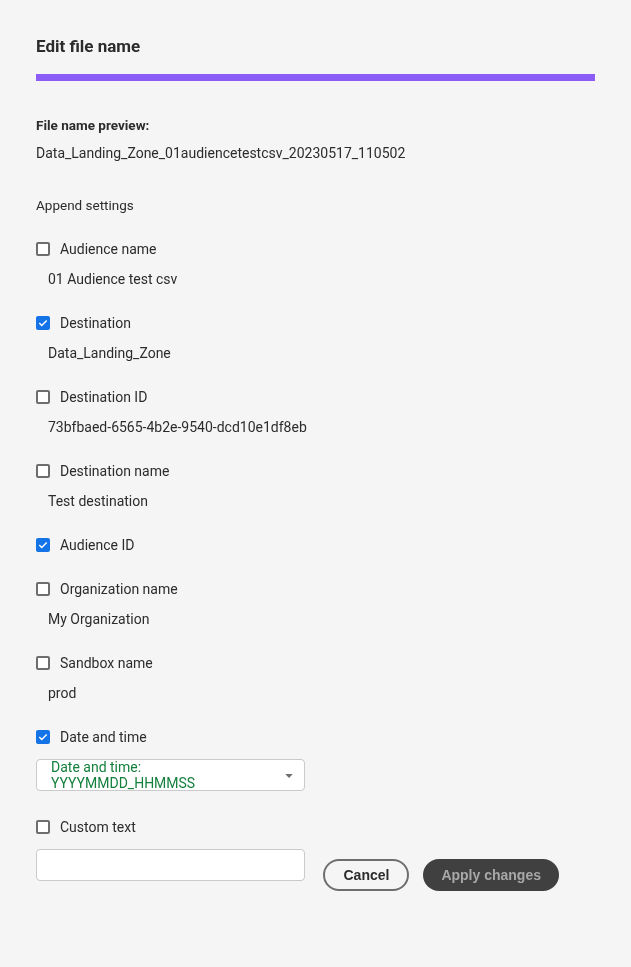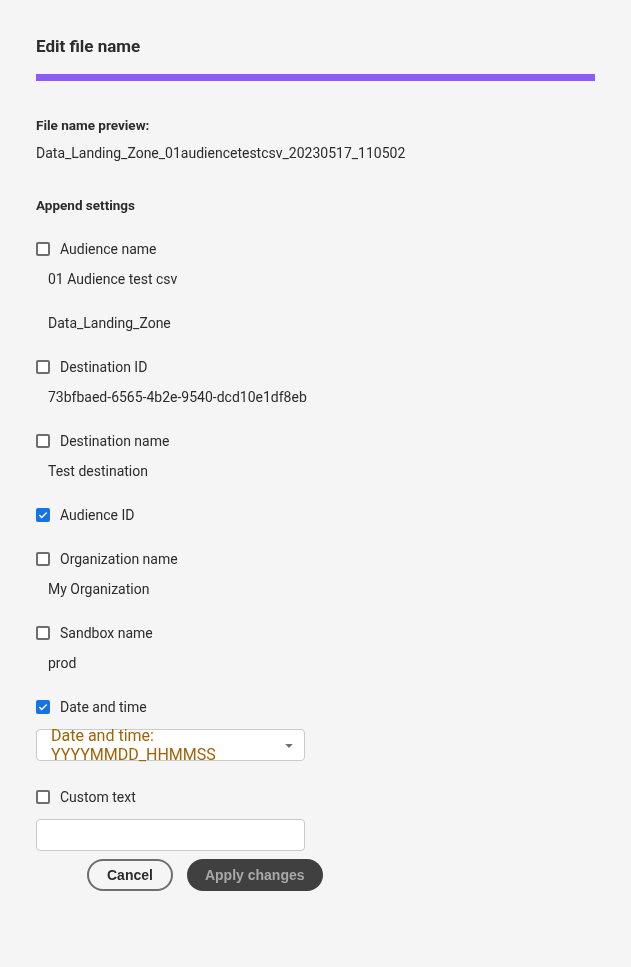--- a/index.html
+++ b/index.html
@@ -1,33 +1,33 @@
 <!DOCTYPE html>
 <html><head>
   <meta charset="utf-8">
   <style>
     *{box-sizing:border-box;margin:0;padding:0}
     body{background:#f5f5f5;font-family:-apple-system,BlinkMacSystemFont,"Segoe UI",Roboto,Helvetica,Arial,sans-serif;color:#2c2c2c;width:631px;min-height:967px;padding:36px 36px 60px}
     .title{font-size:17px;font-weight:700;color:#2c2c2c;padding-bottom:18px;border-bottom:7px solid #8b5cf6}
     .preview-label{font-size:13.5px;font-weight:700;margin-top:36px;color:#2c2c2c}
     .preview-value{font-size:14px;color:#2c2c2c;margin-top:12px}
-    .append-label{font-size:13.5px;font-weight:700;margin-top:36px;color:#2c2c2c}
+    .append-label{font-size:13.5px;font-weight:400;margin-top:36px;color:#2c2c2c}
     .setting{margin-top:28px}
     .setting-row{display:flex;align-items:center;gap:10px}
     .cb{width:14px;height:14px;border:2px solid #6e6e6e;border-radius:2px;background:#fff;display:inline-flex;align-items:center;justify-content:center;cursor:pointer;flex-shrink:0}
     .cb.checked{background:#1473e6;border-color:#1473e6}
     .cb.checked svg{display:block}
     .cb svg{display:none;width:10px;height:10px;fill:#fff}
     .setting-name{font-size:14px;color:#2c2c2c}
     .setting-value{font-size:14px;color:#2c2c2c;margin-top:14px;margin-left:12px}
     .select{margin-left:0;margin-top:14px;width:269px;height:32px;border:1px solid #cacaca;border-radius:4px;background:#fff;display:flex;align-items:center;justify-content:space-between;padding:0 10px 0 14px;cursor:pointer}
-    .select-text{font-size:16px;color:#a16207}
+    .select-text{font-size:14px;color:#15803d}
     .select svg{width:10px;height:10px;fill:#6e6e6e}
     .textfield{margin-left:0;margin-top:14px;width:269px;height:32px;border:1px solid #cacaca;border-radius:4px;background:#fff;padding:0 12px;font-size:14px;outline:none}
-    .footer{position:absolute;left:51px;right:36px;bottom:40px;display:flex;justify-content:flex-start;gap:14px}
+    .footer{position:absolute;left:36px;right:36px;bottom:40px;display:flex;justify-content:flex-end;gap:14px}
     .btn{height:32px;border-radius:16px;font-size:14px;font-weight:700;padding:0 18px;cursor:pointer}
     .btn-cancel{background:transparent;border:2px solid #6e6e6e;color:#2c2c2c}
     .btn-apply{background:#404040;border:none;color:#a8a8a8;cursor:default}
     .wrap{position:relative;min-height:895px}
   </style>
 </head>
 <body>
 
 <div class="wrap">
   <h1 class="title">Edit file name</h1>
@@ -39,20 +39,28 @@
 
   <div id="settings">
       <div class="setting">
         <div class="setting-row">
           <span class="cb"></span>
           <span class="setting-name">Audience name</span>
         </div>
         <div class="setting-value">01 Audience test csv</div>
       </div>
       <div class="setting">
+        <div class="setting-row">
+          <span class="cb checked">
+            <svg viewBox="0 0 10 10">
+              <path d="M3.7 8.5L.8 5.6l1-1 1.9 1.9L8.2 2l1 1z"></path>
+            </svg>
+          </span>
+          <span class="setting-name">Destination</span>
+        </div>
         <div class="setting-value">Data_Landing_Zone</div>
       </div>
       <div class="setting">
         <div class="setting-row">
           <span class="cb"></span>
           <span class="setting-name">Destination ID</span>
         </div>
         <div class="setting-value">73bfbaed-6565-4b2e-9540-dcd10e1df8eb</div>
       </div>
       <div class="setting">

